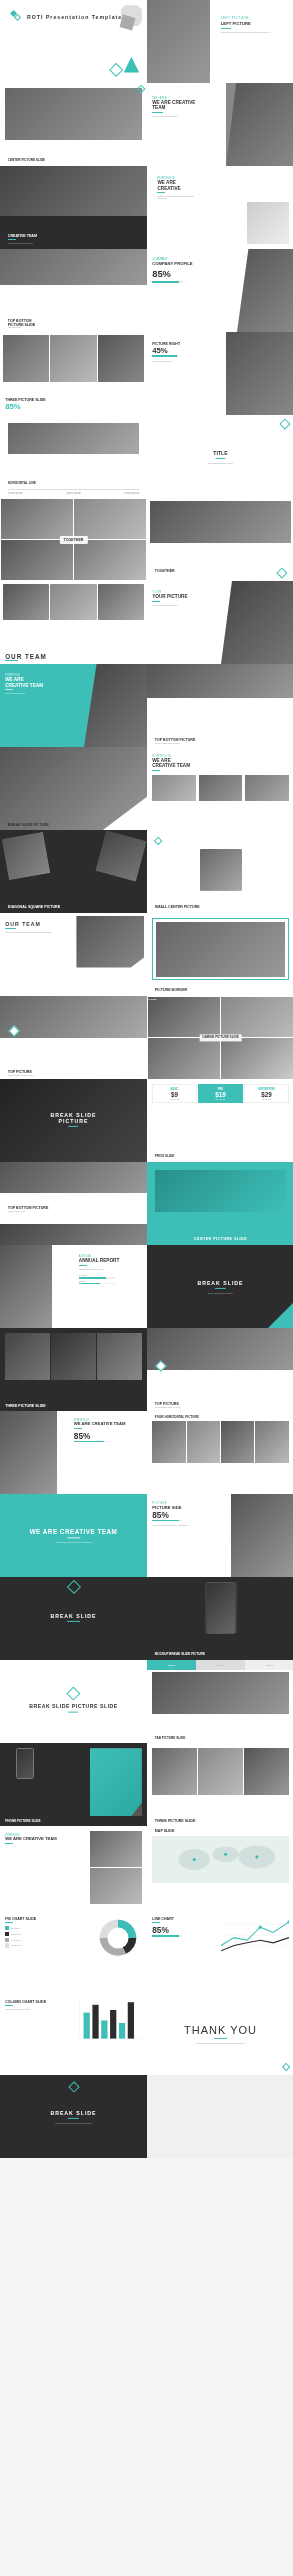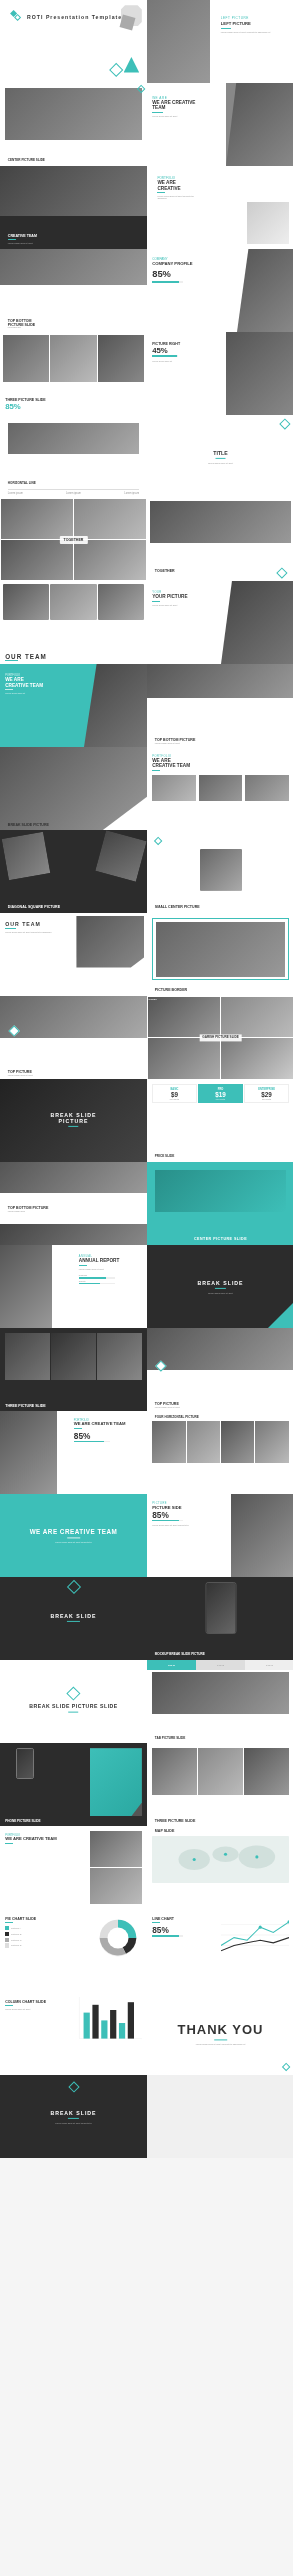--- a/index.html
+++ b/index.html
@@ -819,21 +819,21 @@
       </div>
       <div style="position:absolute; left:5.2px; top:7.8px; width:52px;">
         <div style="font-size:3.6px; font-weight:700; color:#333; text-transform:uppercase;">COLUMN CHART SLIDE</div>
         <div style="width:7.8px; height:1px; background:#3dbfb8; margin:1.6px 0;"></div>
         <div style="font-size:2.1px; color:#999;">Lorem ipsum dolor sit amet</div>
       </div>
     </div>
 
     <div class="slide" style="background:#fff; position:relative;">
       <div style="position:absolute; top:50%; left:50%; transform:translate(-50%,-50%); text-align:center; width:80%;">
-        <div style="font-size:13px; font-weight:700; color:#333; text-transform:uppercase; letter-spacing:1px;text-align:center;">THANK YOU</div>
+        <div style="font-size:11px; font-weight:400; color:#333; text-transform:uppercase; letter-spacing:1px;text-align:center;">THANK YOU</div>
         <div style="width:13px; height:1px; background:#3dbfb8; margin:2.6px auto;"></div>
         <div style="font-size:2.1px; color:#999;">Lorem ipsum dolor sit amet consectetur adipiscing elit</div>
       </div>
       <div style="position:absolute; bottom:5.2px; right:5.2px; width:6.3px; height:6.3px; border:1px solid #3dbfb8; transform:rotate(45deg);"></div>
     </div>
   </div>
 
   <div class="slide-row">
 
     <div class="slide slide-dark" style="position:relative;">

